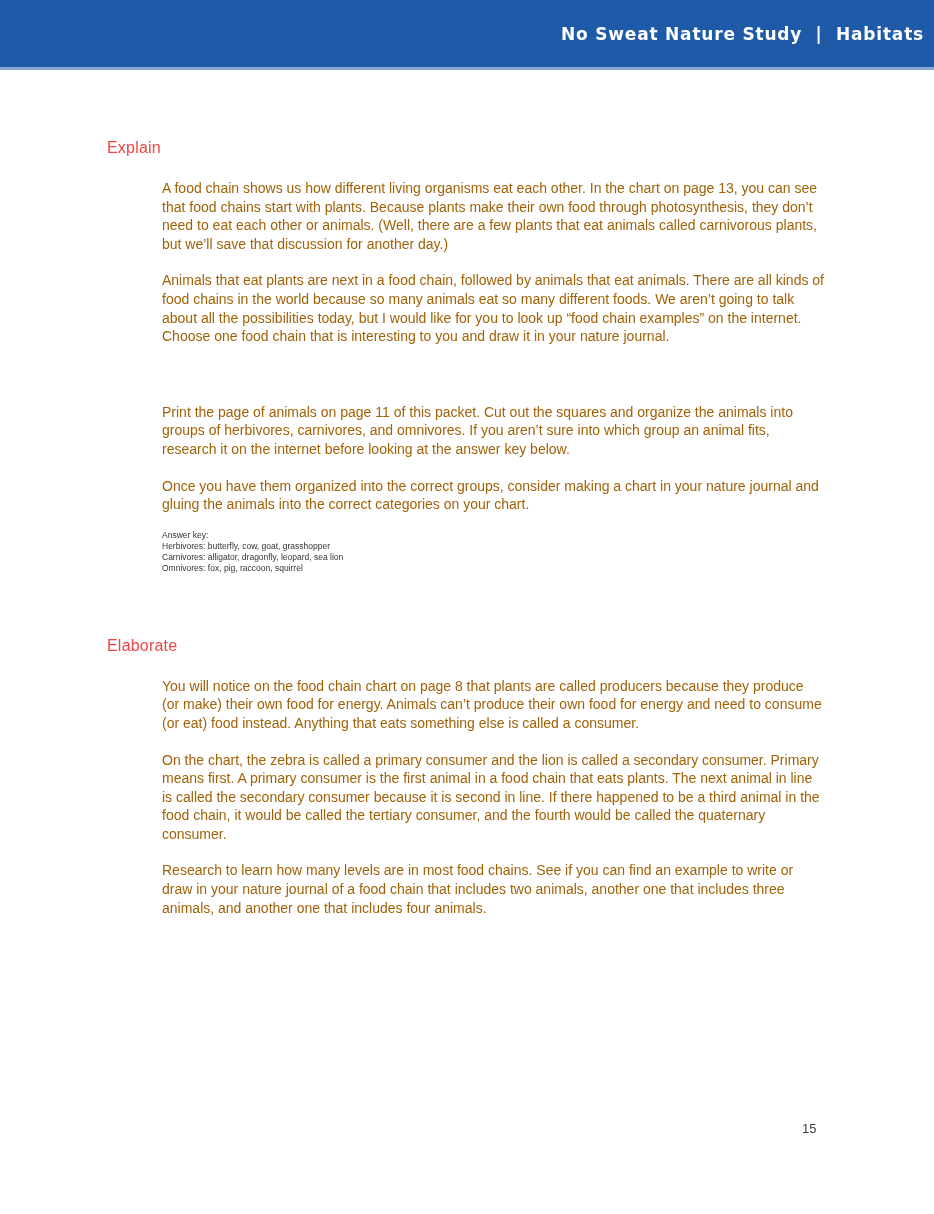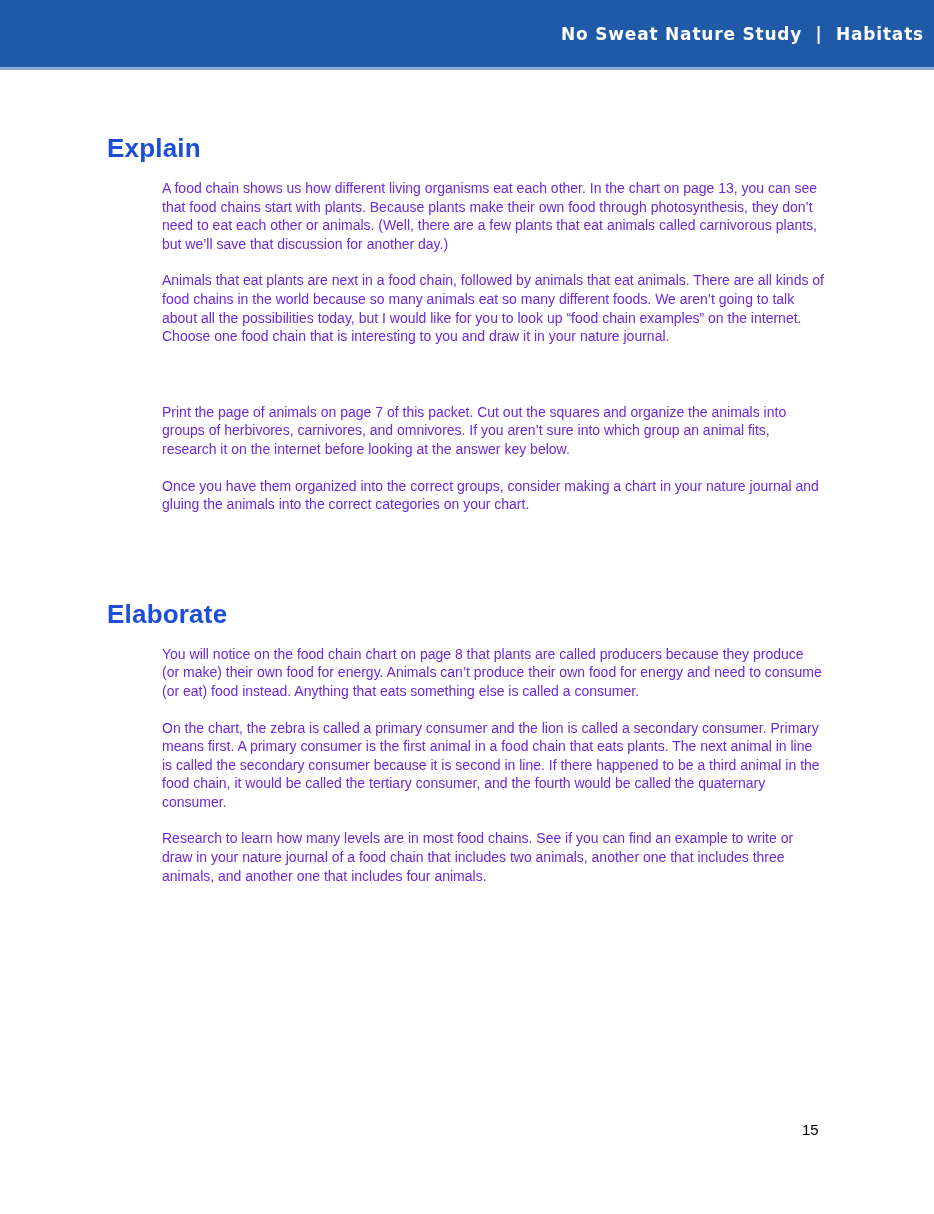--- a/index.html
+++ b/index.html
@@ -34,71 +34,77 @@
   }
   .content {
     position: absolute;
     top: 70px;
     left: 107px;
     width: 717px;
   }
   h2.section-heading {
     margin: 0;
     font-family: "Liberation Sans", sans-serif;
-    font-size: 26px;
+    font-size: 16px;
     line-height: 24px;
-    font-weight: bold;
-    color: #1d4ed8;
+    font-weight: normal;
+    color: #ef4444;
     letter-spacing: 0.2px;
   }
   .sec-explain   { margin-top: 66px; }
   .sec-engage    { margin-top: 57px; }
-  .sec-elaborate { margin-top: 88px; }
+  .sec-elaborate { margin-top: 60px; }
   p.body-text {
     margin: 18px 0 0 55px;
     width: 662px;
     font-size: 14px;
     line-height: 18.6px;
-    color: #6d28d9;
+    color: #a16207;
   }
   p.body-text.first { margin-top: 19px; }
   .answer-key {
     margin: 16px 0 0 55px;
     font-size: 8.5px;
     line-height: 11px;
     color: #343434;
   }
   .page-number {
     position: absolute;
     left: 802px;
     top: 1121px;
-    font-size: 15px;
-    color: #000000;
+    font-size: 13px;
+    color: #404040;
   }
 </style>
 </head>
 <body>
 
 <div class="page">
 
   <header class="header">
     <div class="header-title">No Sweat Nature Study  |  Habitats</div>
   </header>
 
   <main class="content">
 
     <section class="sec-explain">
       <h2 class="section-heading">Explain</h2>
       <p class="body-text first">A food chain shows us how different living organisms eat each other. In the chart on page 13, you can see that food chains start with plants. Because plants make their own food through photosynthesis, they don’t need to eat each other or animals. (Well, there are a few plants that eat animals called carnivorous plants, but we’ll save that discussion for another day.)</p>
       <p class="body-text">Animals that eat plants are next in a food chain, followed by animals that eat animals. There are all kinds of food chains in the world because so many animals eat so many different foods. We aren’t going to talk about all the possibilities today, but I would like for you to look up “food chain examples” on the internet. Choose one food chain that is interesting to you and draw it in your nature journal.</p>
     </section>
 
     <section class="sec-engage">
-      <p class="body-text first">Print the page of animals on page 7 of this packet. Cut out the squares and organize the animals into groups of herbivores, carnivores, and omnivores. If you aren’t sure into which group an animal fits, research it on the internet before looking at the answer key below.</p>
+      <p class="body-text first">Print the page of animals on page 11 of this packet. Cut out the squares and organize the animals into groups of herbivores, carnivores, and omnivores. If you aren’t sure into which group an animal fits, research it on the internet before looking at the answer key below.</p>
       <p class="body-text">Once you have them organized into the correct groups, consider making a chart in your nature journal and gluing the animals into the correct categories on your chart.</p>
+      <div class="answer-key">
+        <div>Answer key:</div>
+        <div>Herbivores: butterfly, cow, goat, grasshopper</div>
+        <div>Carnivores: alligator, dragonfly, leopard, sea lion</div>
+        <div>Omnivores: fox, pig, raccoon, squirrel</div>
+      </div>
     </section>
 
     <section class="sec-elaborate">
       <h2 class="section-heading">Elaborate</h2>
       <p class="body-text first">You will notice on the food chain chart on page 8 that plants are called producers because they produce (or make) their own food for energy. Animals can’t produce their own food for energy and need to consume (or eat) food instead. Anything that eats something else is called a consumer.</p>
       <p class="body-text">On the chart, the zebra is called a primary consumer and the lion is called a secondary consumer. Primary means first. A primary consumer is the first animal in a food chain that eats plants. The next animal in line is called the secondary consumer because it is second in line. If there happened to be a third animal in the food chain, it would be called the tertiary consumer, and the fourth would be called the quaternary consumer.</p>
       <p class="body-text">Research to learn how many levels are in most food chains. See if you can find an example to write or draw in your nature journal of a food chain that includes two animals, another one that includes three animals, and another one that includes four animals.</p>
     </section>
 
   </main>

